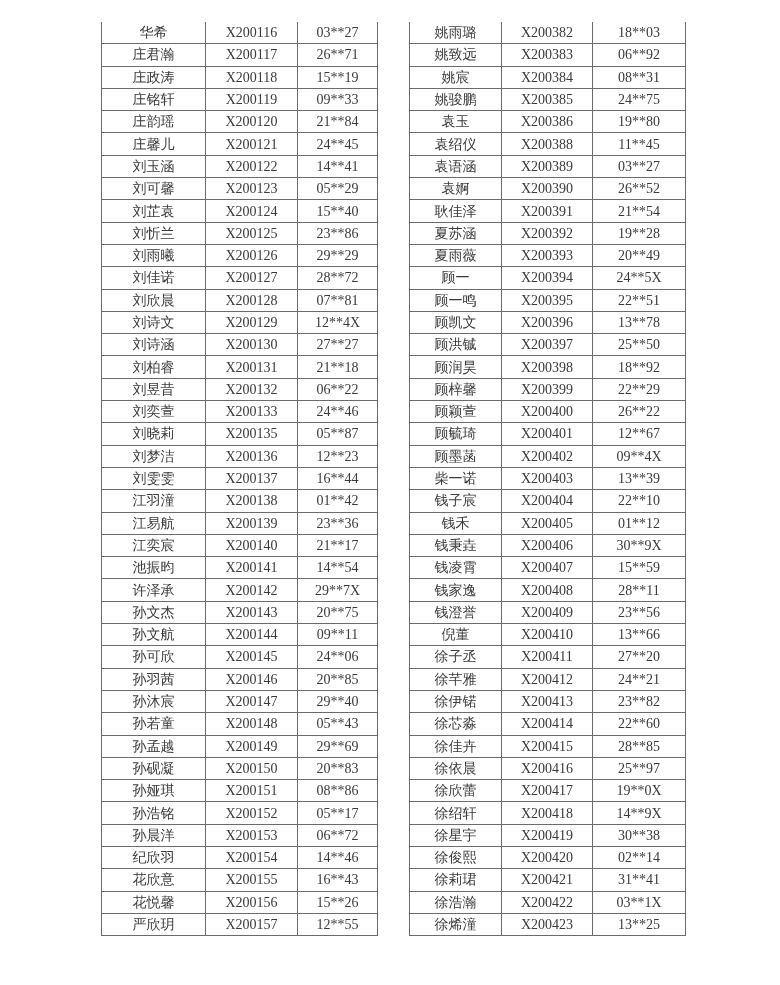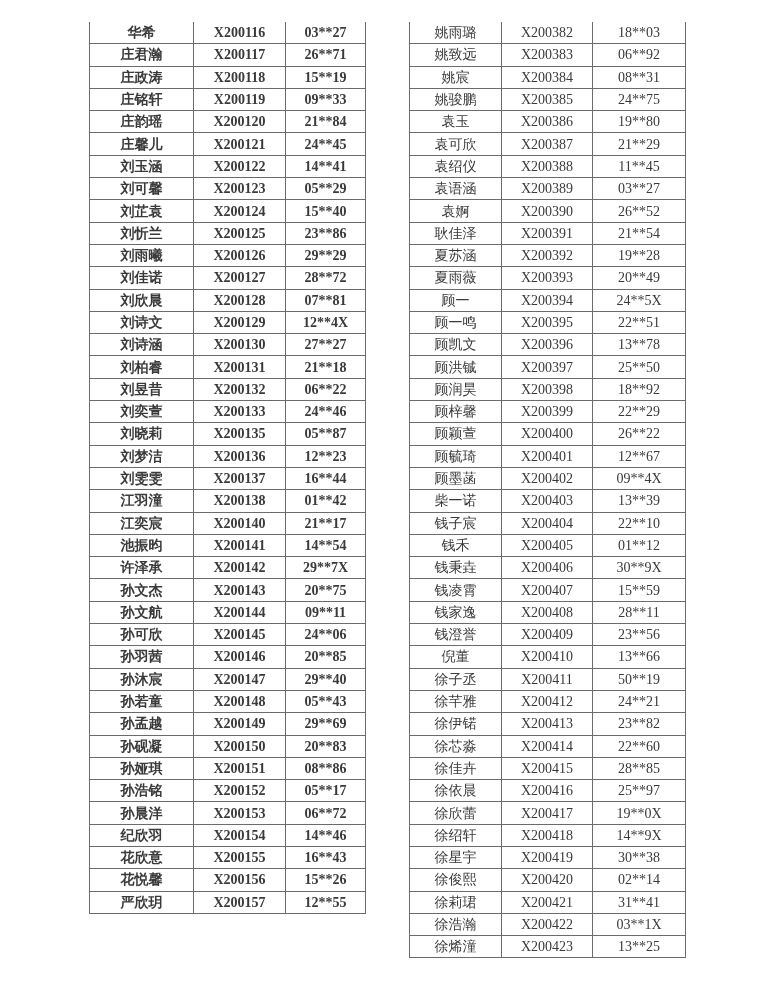--- a/index.html
+++ b/index.html
@@ -4,21 +4,21 @@
 <style>
   html, body { margin: 0; padding: 0; background: #ffffff; }
   body { width: 780px; height: 985px; position: relative; overflow: hidden;
          font-family: "DejaVu Serif", "Liberation Serif", serif; color: #333; }
   .tbl { position: absolute; top: 22px; border-collapse: collapse; table-layout: fixed; }
   .tbl td { border: 1px solid #6b6b6b; height: 21.3px; padding: 0; text-align: center;
             font-size: 13px; line-height: 21px; white-space: nowrap; overflow: hidden; }
   .tbl tr:first-child td { border-top: none; }
   .tbl .c-name { font-family: "DejaVu Sans", "Liberation Sans", sans-serif; font-size: 14px; color: #3a3a3a; }
   .tbl .c-id, .tbl .c-code { font-family: "Liberation Serif", "DejaVu Serif", serif; font-size: 14px; color: #3a3a3a; }
-  #left-table { left: 89px; width: 276px; font-weight: bold; }
+  #left-table { left: 101px; width: 276px; }
   #right-table { left: 409px; width: 276px; }
   #left-table col.cn { width: 104px; } #left-table col.ci { width: 92px; } #left-table col.cc { width: 80px; }
   #right-table col.cn { width: 92px; } #right-table col.ci { width: 91px; } #right-table col.cc { width: 93px; }
 </style>
 </head>
 <body>
 
 <table class="tbl" id="left-table">
   <colgroup>
       <col class="cn">
@@ -130,20 +130,25 @@
         <td class="c-name">刘雯雯</td>
         <td class="c-id">X200137</td>
         <td class="c-code">16**44</td>
       </tr>
       <tr>
         <td class="c-name">江羽潼</td>
         <td class="c-id">X200138</td>
         <td class="c-code">01**42</td>
       </tr>
       <tr>
+        <td class="c-name">江易航</td>
+        <td class="c-id">X200139</td>
+        <td class="c-code">23**36</td>
+      </tr>
+      <tr>
         <td class="c-name">江奕宸</td>
         <td class="c-id">X200140</td>
         <td class="c-code">21**17</td>
       </tr>
       <tr>
         <td class="c-name">池振昀</td>
         <td class="c-id">X200141</td>
         <td class="c-code">14**54</td>
       </tr>
       <tr>
@@ -255,25 +260,20 @@
         <td class="c-name">姚骏鹏</td>
         <td class="c-id">X200385</td>
         <td class="c-code">24**75</td>
       </tr>
       <tr>
         <td class="c-name">袁玉</td>
         <td class="c-id">X200386</td>
         <td class="c-code">19**80</td>
       </tr>
       <tr>
-        <td class="c-name">袁可欣</td>
-        <td class="c-id">X200387</td>
-        <td class="c-code">21**29</td>
-      </tr>
-      <tr>
         <td class="c-name">袁绍仪</td>
         <td class="c-id">X200388</td>
         <td class="c-code">11**45</td>
       </tr>
       <tr>
         <td class="c-name">袁语涵</td>
         <td class="c-id">X200389</td>
         <td class="c-code">03**27</td>
       </tr>
       <tr>
@@ -377,21 +377,21 @@
         <td class="c-code">23**56</td>
       </tr>
       <tr>
         <td class="c-name">倪董</td>
         <td class="c-id">X200410</td>
         <td class="c-code">13**66</td>
       </tr>
       <tr>
         <td class="c-name">徐子丞</td>
         <td class="c-id">X200411</td>
-        <td class="c-code">50**19</td>
+        <td class="c-code">27**20</td>
       </tr>
       <tr>
         <td class="c-name">徐芊雅</td>
         <td class="c-id">X200412</td>
         <td class="c-code">24**21</td>
       </tr>
       <tr>
         <td class="c-name">徐伊锘</td>
         <td class="c-id">X200413</td>
         <td class="c-code">23**82</td>

